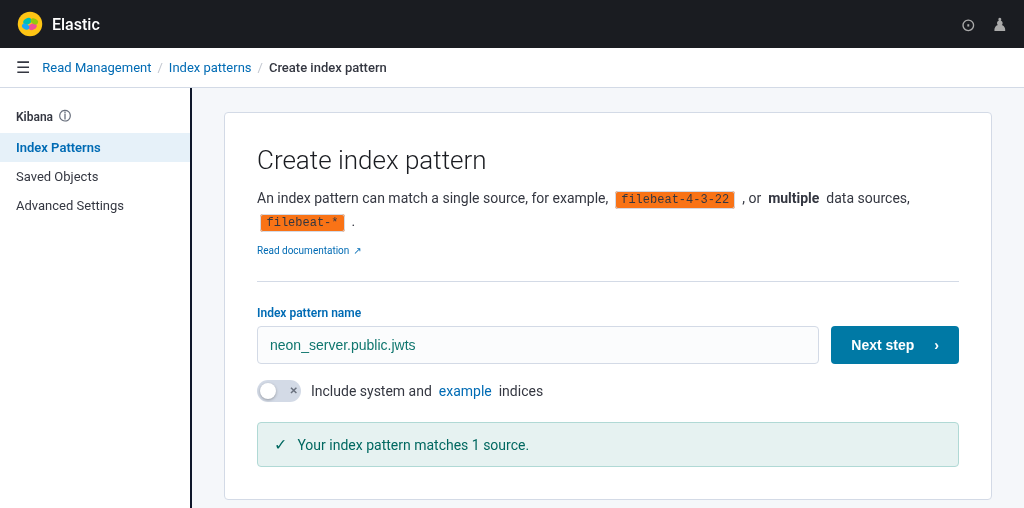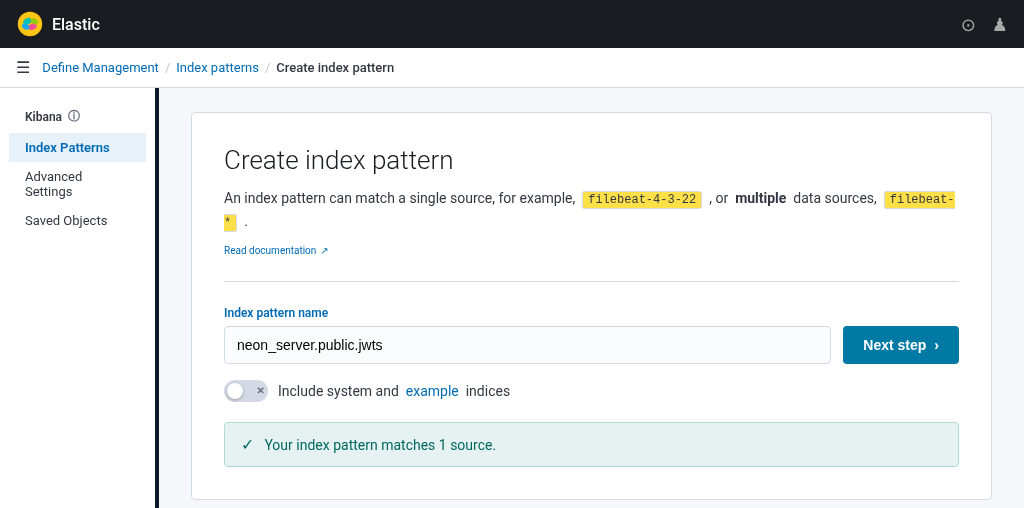--- a/index.html
+++ b/index.html
@@ -66,24 +66,24 @@
     .breadcrumb-current { color: #343741; font-weight: 500; }
 
     
     .main-layout {
       display: flex;
       height: calc(100vh - 88px);
     }
 
     
     .sidebar {
-      width: 159px;
+      width: 192px;
       background: #fff;
-      border-right: 4px solid #0f172a;
-      padding: 16px 9px;
+      border-right: 2px solid #0f172a;
+      padding: 16px 0;
       flex-shrink: 0;
     }
     .sidebar-title {
       padding: 4px 16px 8px;
       font-size: 12px;
       font-weight: 600;
       color: #343741;
       display: flex;
       align-items: center;
       gap: 6px;
@@ -130,21 +130,21 @@
     }
     .page-description {
       font-size: 14px;
       color: #343741;
       line-height: 1.6;
       margin-bottom: 8px;
     }
     .code-inline {
       font-family: 'Courier New', monospace;
       font-size: 12px;
-      background: #fde047;
+      background: #f97316;
       border: 1px solid #d3dae6;
       border-radius: 3px;
       padding: 1px 5px;
       color: #343741;
     }
     .bold { font-weight: 700; }
     .doc-link {
       color: #006bb4;
       cursor: pointer;
       font-size: 10px;
@@ -178,36 +178,36 @@
       display: flex;
       gap: 12px;
       align-items: stretch;
     }
     .text-input {
       flex: 1;
       padding: 10px 12px;
       border: 1px solid #d3dae6;
       border-radius: 4px;
       font-size: 14px;
-      color: #000000;
+      color: #0f766e;
       background: #fbfcfd;
       outline: none;
     }
     .next-step-btn {
       background: #0079a5;
       color: #fff;
       border: none;
       border-radius: 4px;
       padding: 0 20px;
       font-size: 14px;
       font-weight: 600;
       cursor: pointer;
       display: flex;
       align-items: center;
-      gap: 8px;
+      gap: 20px;
       white-space: nowrap;
     }
     .field-hint {
       font-size: 12px;
       color: #69707d;
       margin-top: 6px;
     }
 
     
     .toggle-row {
@@ -284,39 +284,39 @@
   <div class="top-bar-spacer"></div>
   <div class="top-bar-icons">
     <span class="top-bar-icon">⊙</span>
     <span class="top-bar-icon">♟</span>
   </div>
 </div>
 
 <div class="breadcrumb-bar">
   <span class="hamburger-btn">☰</span>
   <nav class="breadcrumb">
-    <a class="breadcrumb-link">Define Management</a>
+    <a class="breadcrumb-link">Read Management</a>
     <span class="breadcrumb-sep">/</span>
     <a class="breadcrumb-link">Index patterns</a>
     <span class="breadcrumb-sep">/</span>
     <span class="breadcrumb-current">Create index pattern</span>
   </nav>
 </div>
 
 <div class="main-layout">
 
   <aside class="sidebar">
     <div class="sidebar-title">
       <span>Kibana</span>
       <span class="sidebar-help-icon">ⓘ</span>
     </div>
     <nav class="sidebar-nav">
       <a class="sidebar-item active">Index Patterns</a>
+      <a class="sidebar-item">Saved Objects</a>
       <a class="sidebar-item">Advanced Settings</a>
-      <a class="sidebar-item">Saved Objects</a>
     </nav>
   </aside>
 
   <main class="content-area">
     <div class="content-card">
 
       
       <h1 class="page-title">Create index pattern</h1>
       <p class="page-description">
         <span>An index pattern can match a single source, for example,</span>

